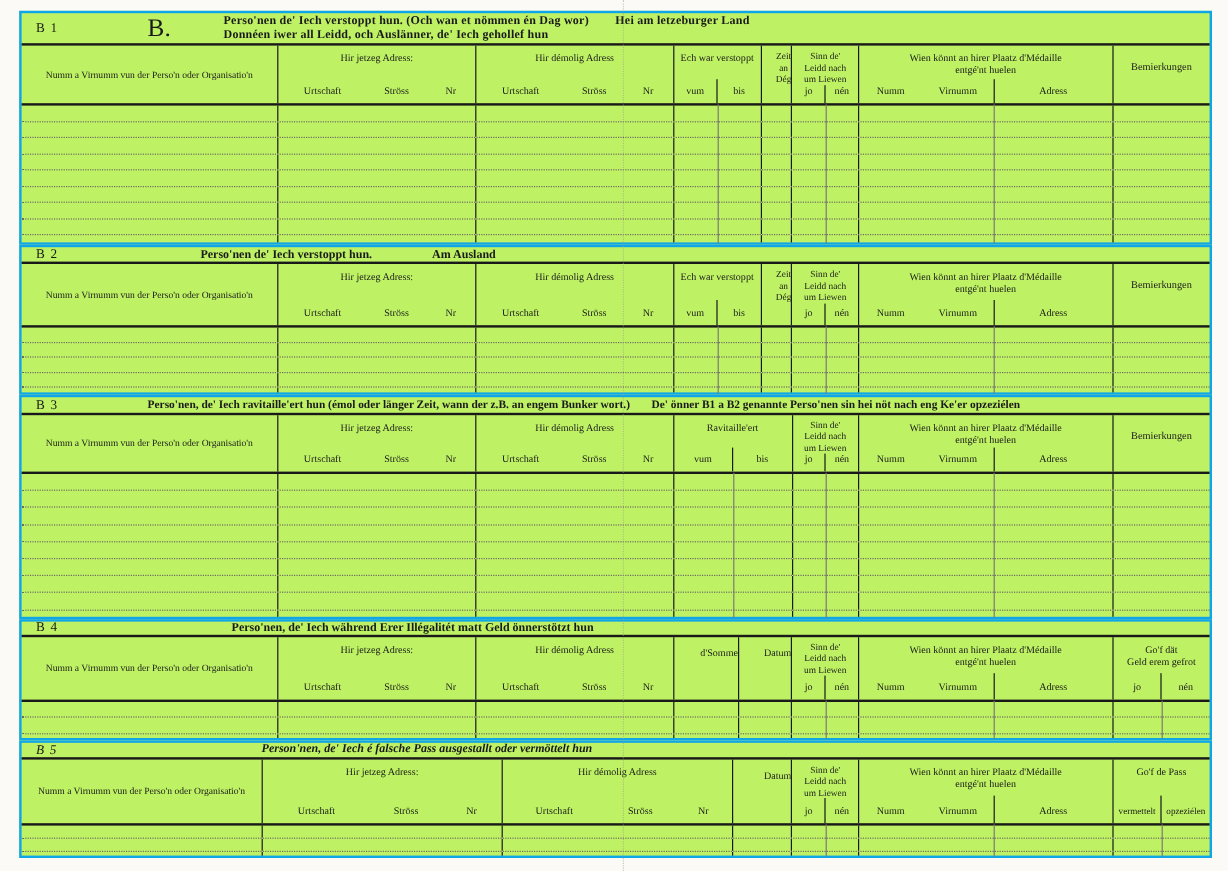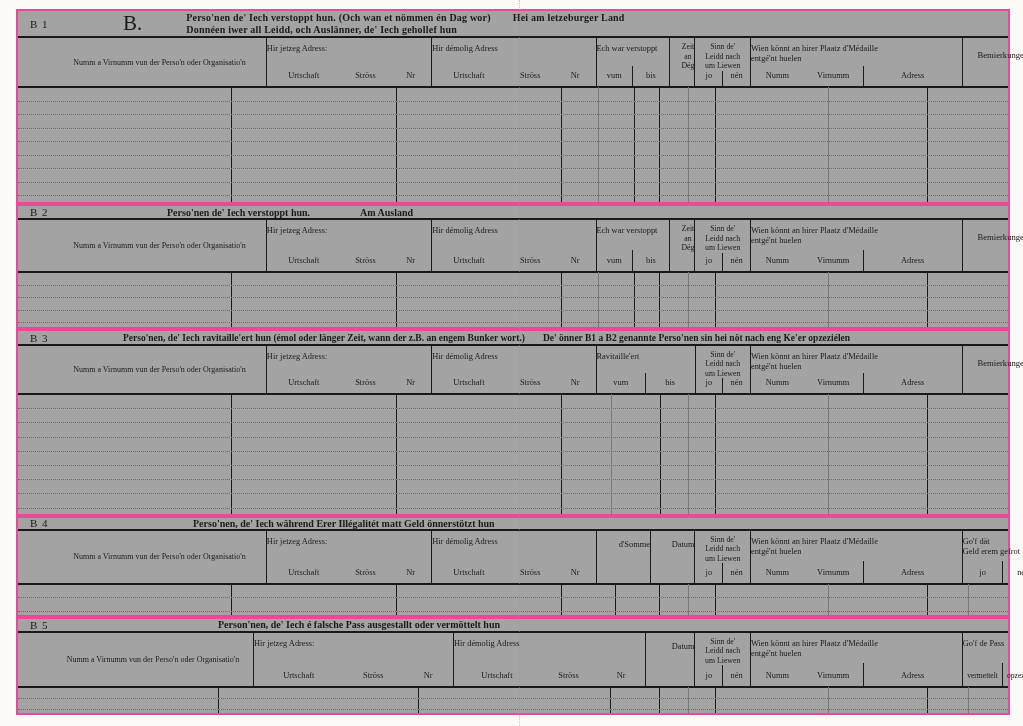--- a/index.html
+++ b/index.html
@@ -6,47 +6,47 @@
   body{
     width:1023px;height:726px;position:relative;overflow:hidden;
     background:#fbfaf6;color:#1a1a1a;
     font-family:"Liberation Serif","DejaVu Serif",serif;
   }
   *{box-sizing:border-box;}
   .form-wrap{position:absolute;left:16px;top:9px;width:994px;}
   .fold-line{position:absolute;left:519px;top:0;height:726px;width:0;
     border-left:1px dotted #9a9890;opacity:.5;z-index:20;pointer-events:none;}
 
-  section{border:2px solid #ec4899;background:#a3a3a3;position:relative;}
+  section{border:2px solid #0ea5e9;background:#bef264;position:relative;}
 
   
   .title{display:flex;align-items:center;border-bottom:2px solid #191919;overflow:hidden;}
   .sec-id{flex:0 0 105px;padding-left:12px;font-size:11px;letter-spacing:1px;white-space:nowrap;}
   .big-letter{font-size:21px;font-weight:400;line-height:1;margin-right:44px;}
   .title-lines{display:flex;flex-direction:column;justify-content:center;line-height:11.5px;
     font-weight:bold;font-size:10px;letter-spacing:.2px;white-space:nowrap;}
   .t-single{font-weight:bold;font-size:10px;white-space:nowrap;}
   .hl{font-weight:bold;}
   .s1 .title{height:27px;}
   .s2 .title{height:14px;}
   .s3 .title{height:15px;}
   .s4 .title{height:13px;}
-  .s5 .title{height:14px;}
+  .s5 .title{height:14px;font-style:italic;}
   .s3 .t-single{font-size:9.5px;}
   .gap22{margin-left:22px;} .gap65{margin-left:50px;} .gap18{margin-left:18px;}
   .ml55{margin-left:44px;} .ml70{margin-left:70px;} .ml95{margin-left:95px;}
 
   
   .hdr{display:flex;border-bottom:2px solid #191919;font-size:8.4px;}
   .s1 .hdr{height:50px;} .s2 .hdr{height:53px;} .s3 .hdr{height:49px;}
   .s4 .hdr{height:54px;} .s5 .hdr{height:55px;}
   .col{border-left:1.5px solid #191919;display:flex;flex-direction:column;position:relative;overflow:hidden;}
-  .col:first-child{border-left:none;margin-left:35px;}
+  .col:first-child{border-left:none;}
   .name-col{justify-content:center;text-align:center;font-size:8px;white-space:nowrap;padding:0 3px;}
-  .grp-top{padding-top:6px;white-space:nowrap;}
+  .grp-top{padding-top:6px;text-align:center;white-space:nowrap;}
   .grp-top div{line-height:10px;}
   .stack{padding-top:4px;text-align:center;font-size:7.8px;line-height:9.5px;white-space:nowrap;}
   .subs{margin-top:auto;display:flex;height:42%;}
   .subs span{display:flex;align-items:flex-end;justify-content:center;padding-bottom:6px;white-space:nowrap;}
   .subs2 span{flex:1;}
   .subs .dv{border-left:1.2px solid #1a1a1a;}
   .subs3 span:nth-child(1){flex:0 0 45%;}
   .subs3 span:nth-child(2){flex:0 0 30%;}
   .subs3 span:nth-child(3){flex:0 0 25%;}
   .subsW span:nth-child(1){flex:0 0 25%;}

